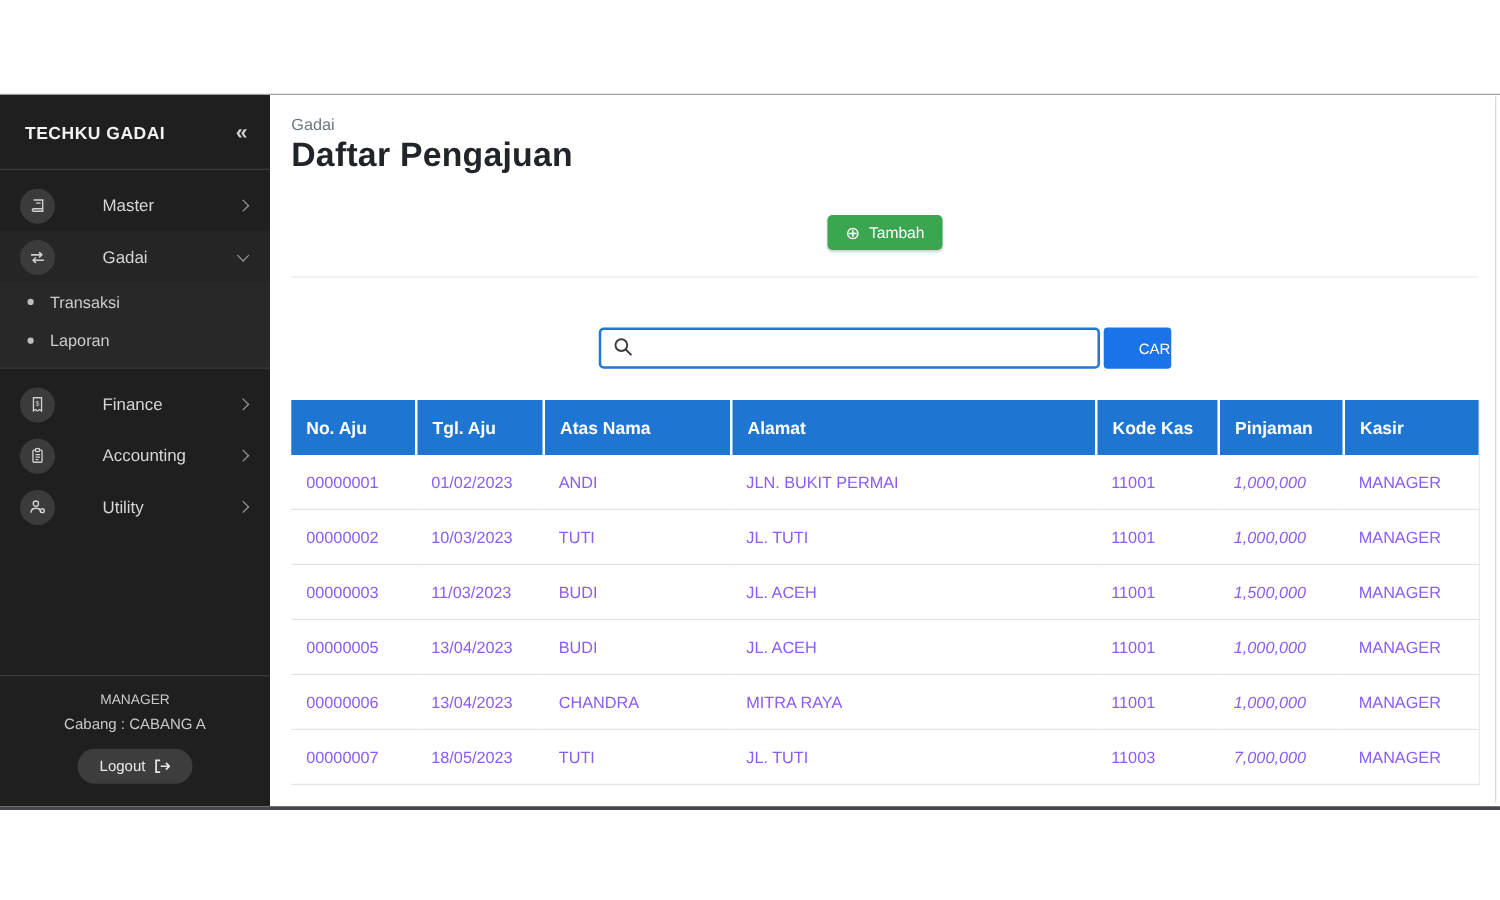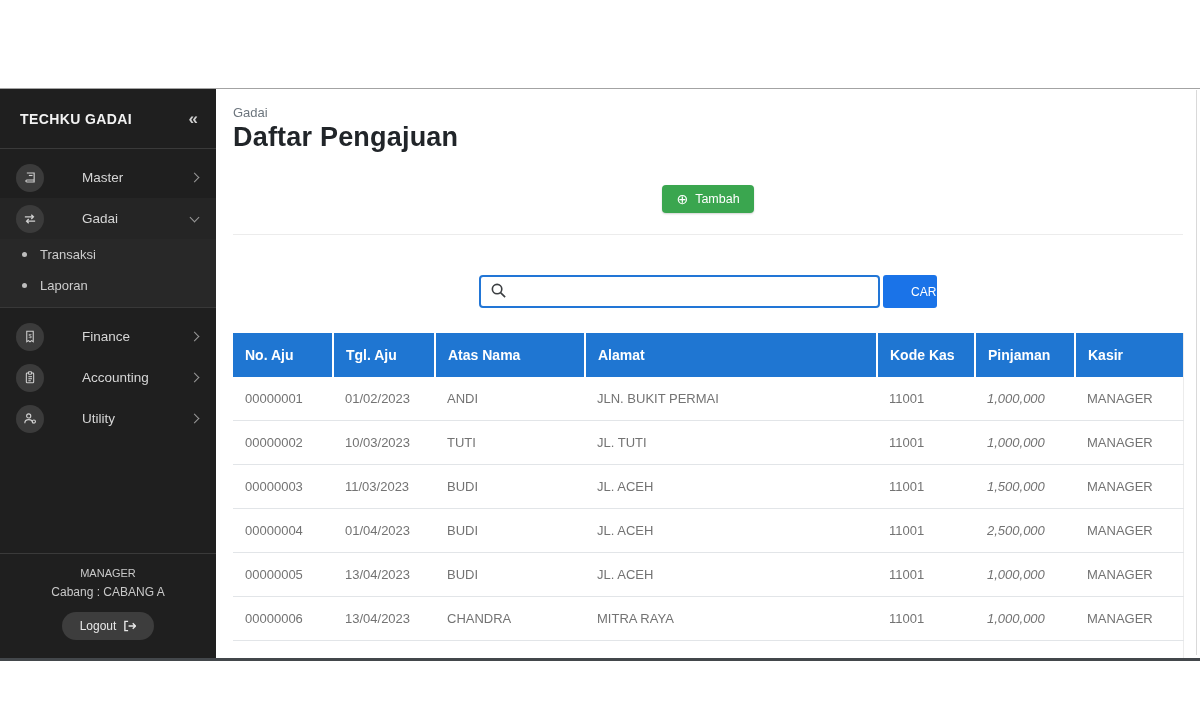--- a/index.html
+++ b/index.html
@@ -1,19 +1,19 @@
 <!DOCTYPE html>
 <html><head>
 <meta charset="utf-8">
 <style>
   * { margin:0; padding:0; box-sizing:border-box; }
   html,body { width:1200px; height:720px; background:#ffffff; overflow:hidden;
               font-family:"Liberation Sans", sans-serif; }
 
-  .app { position:absolute; top:88px; left:0; width:1200px; height:573px;
+  .app { position:absolute; top:75px; left:0; width:1200px; height:573px;
          display:flex; border-top:1px solid #a3a3a3; border-bottom:3px solid #43474b;
          background:#ffffff; overflow:hidden; }
 
   
   .sidebar { width:216px; min-width:216px; background:#1f1f1f; color:#d6d6d6;
              display:flex; flex-direction:column; overflow:hidden; }
   .sb-header { display:flex; align-items:center; justify-content:space-between;
                padding:0 18px 0 20px; height:60px; border-bottom:1px solid #3a3a3a; }
   .sb-title { font-size:14px; font-weight:bold; color:#f2f2f2; letter-spacing:.4px; }
   .sb-collapse { color:#cfcfcf; font-size:17px; font-weight:bold; cursor:pointer; }
@@ -69,21 +69,21 @@
               font-family:inherit;padding-left:28px; }
 
   .table-wrap { margin-top:25px; }
   table { width:950px; border-collapse:collapse; table-layout:fixed;
           border-right:1px solid #ececec; }
   thead th { background:#1f76d2; color:#ffffff; font-size:14px; font-weight:bold;
              text-align:left; padding:14px 12px; border-right:2px solid #ffffff; }
   thead th:last-child { border-right:none; }
   th.c0{width:100px} th.c1{width:102px} th.c2{width:150px} th.c3{width:292px}
   th.c4{width:98px}  th.c5{width:100px} th.c6{width:108px}
-  tbody td { font-size:13px; color:#737373; padding:14px 12px;
+  tbody td { font-size:13px; color:#8b5cf6; padding:14px 12px;
              border-bottom:1px solid #e2e5e8; white-space:nowrap; overflow:hidden; }
   tbody td.num { text-align:left;font-style:italic; }
   .scroll-line { position:absolute; right:3px; top:1px; bottom:3px; width:1px;
                  background:#d9d9d9; }
 </style>
 </head>
 <body>
 
 <div class="app">
 
@@ -244,29 +244,20 @@
           <tr>
             <td>00000003</td>
             <td>11/03/2023</td>
             <td>BUDI</td>
             <td>JL. ACEH</td>
             <td>11001</td>
             <td class="num">1,500,000</td>
             <td>MANAGER</td>
           </tr>
           <tr>
-            <td>00000004</td>
-            <td>01/04/2023</td>
-            <td>BUDI</td>
-            <td>JL. ACEH</td>
-            <td>11001</td>
-            <td class="num">2,500,000</td>
-            <td>MANAGER</td>
-          </tr>
-          <tr>
             <td>00000005</td>
             <td>13/04/2023</td>
             <td>BUDI</td>
             <td>JL. ACEH</td>
             <td>11001</td>
             <td class="num">1,000,000</td>
             <td>MANAGER</td>
           </tr>
           <tr>
             <td>00000006</td>

